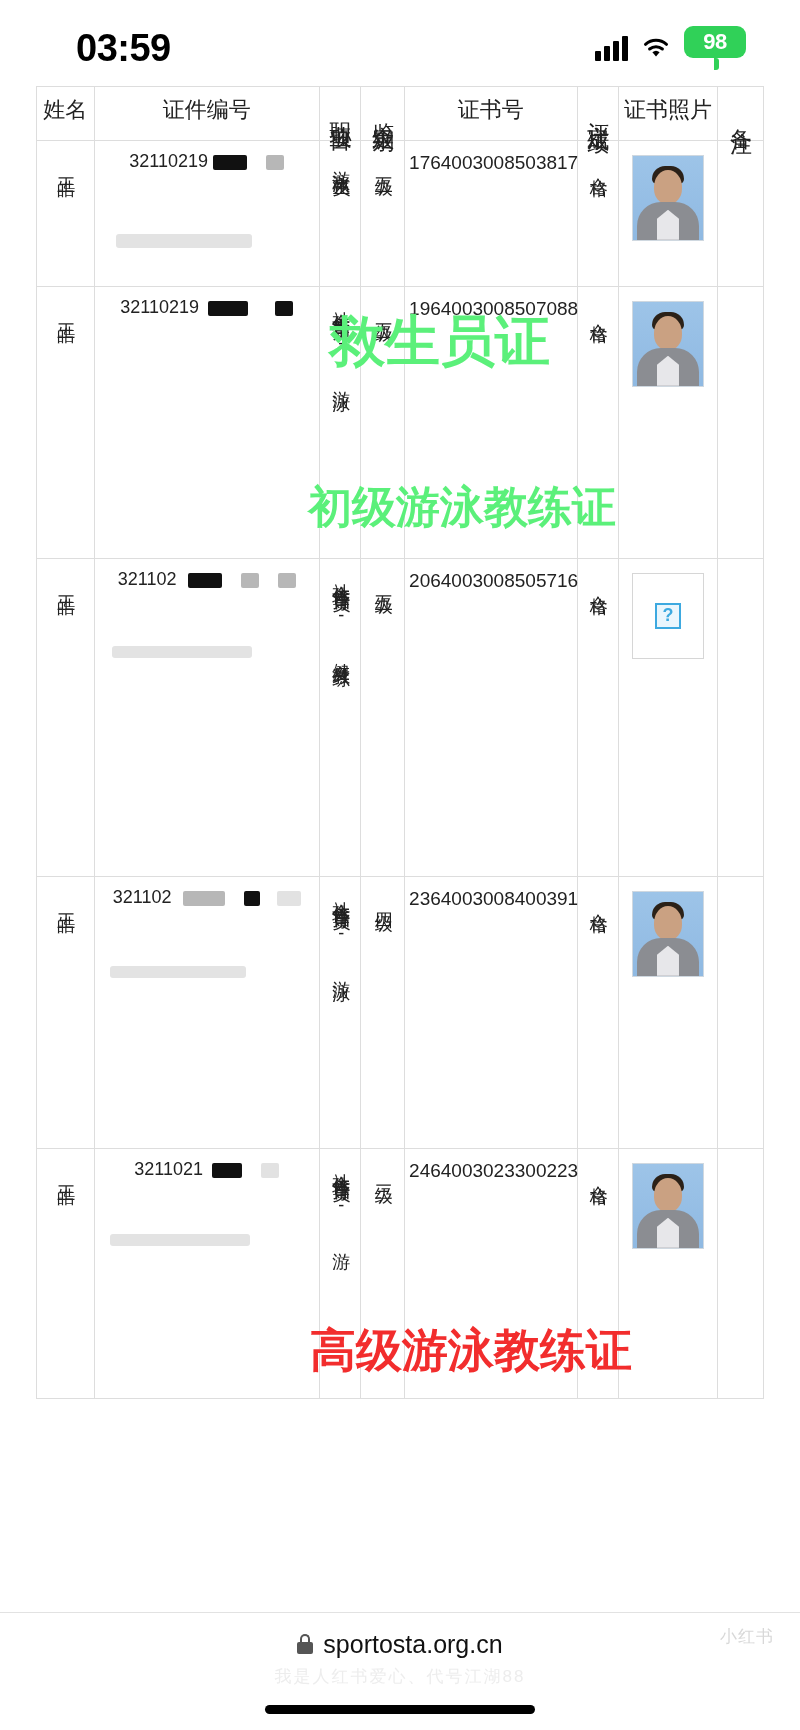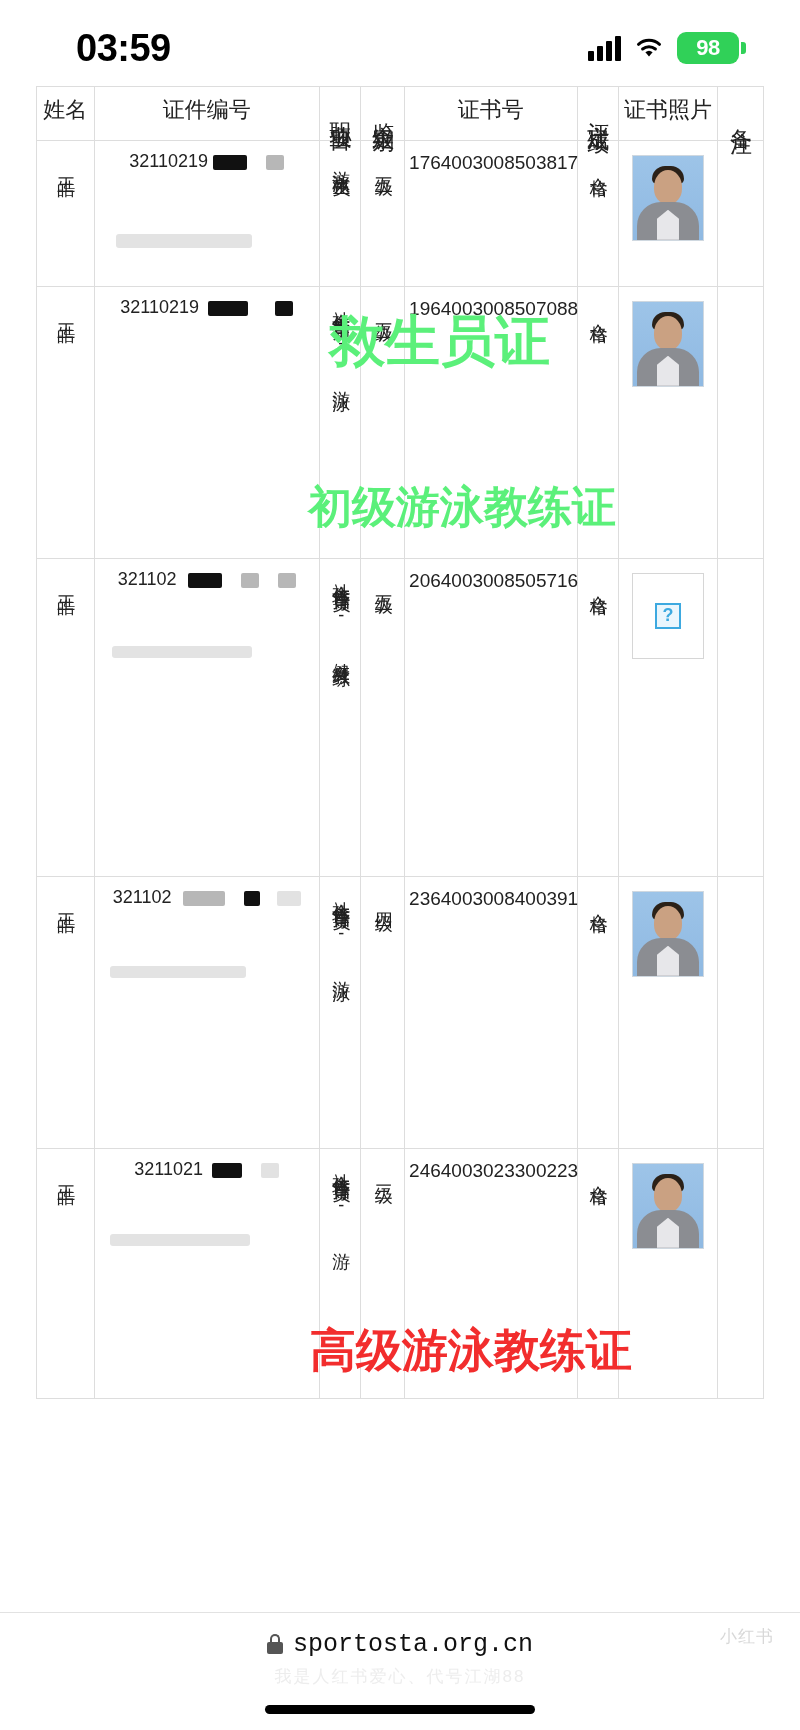--- a/index.html
+++ b/index.html
@@ -39,21 +39,21 @@
   .signal-bars i { display: block; width: 6px; background: #000; border-radius: 1px; }
   .signal-bars i:nth-child(1) { height: 10px; }
   .signal-bars i:nth-child(2) { height: 15px; }
   .signal-bars i:nth-child(3) { height: 20px; }
   .signal-bars i:nth-child(4) { height: 25px; }
 
   .wifi-icon { width: 32px; height: 24px; position: relative; }
   .wifi-icon svg { display: block; }
 
   .battery {
-    display: flex; align-items: center;
+    display: flex; align-items: center; flex-direction: column;
   }
   .battery-body {
     width: 62px; height: 32px;
     background: #30d158;
     border-radius: 9px;
     display: flex; align-items: center; justify-content: center;
     color: #fff; font-size: 22px; font-weight: 700;
     letter-spacing: -0.5px;
   }
   .battery-cap {
@@ -189,21 +189,20 @@
     position: absolute;
     left: 0; bottom: 0;
     width: 800px; height: 118px;
     background: #ffffff;
     border-top: 1px solid #e2e2e2;
   }
   .url-row {
     display: flex; align-items: center; justify-content: center;
     gap: 10px;
     height: 62px;
-    font-family: Liberation Mono, monospace;
   }
   .lock-icon { width: 16px; height: 20px; position: relative; display: inline-block; }
   .lock-icon .shackle {
     position: absolute; left: 3px; top: 0;
     width: 10px; height: 9px;
     border: 2px solid #555; border-bottom: none;
     border-radius: 5px 5px 0 0;
   }
   .lock-icon .body {
     position: absolute; left: 0; bottom: 0;

